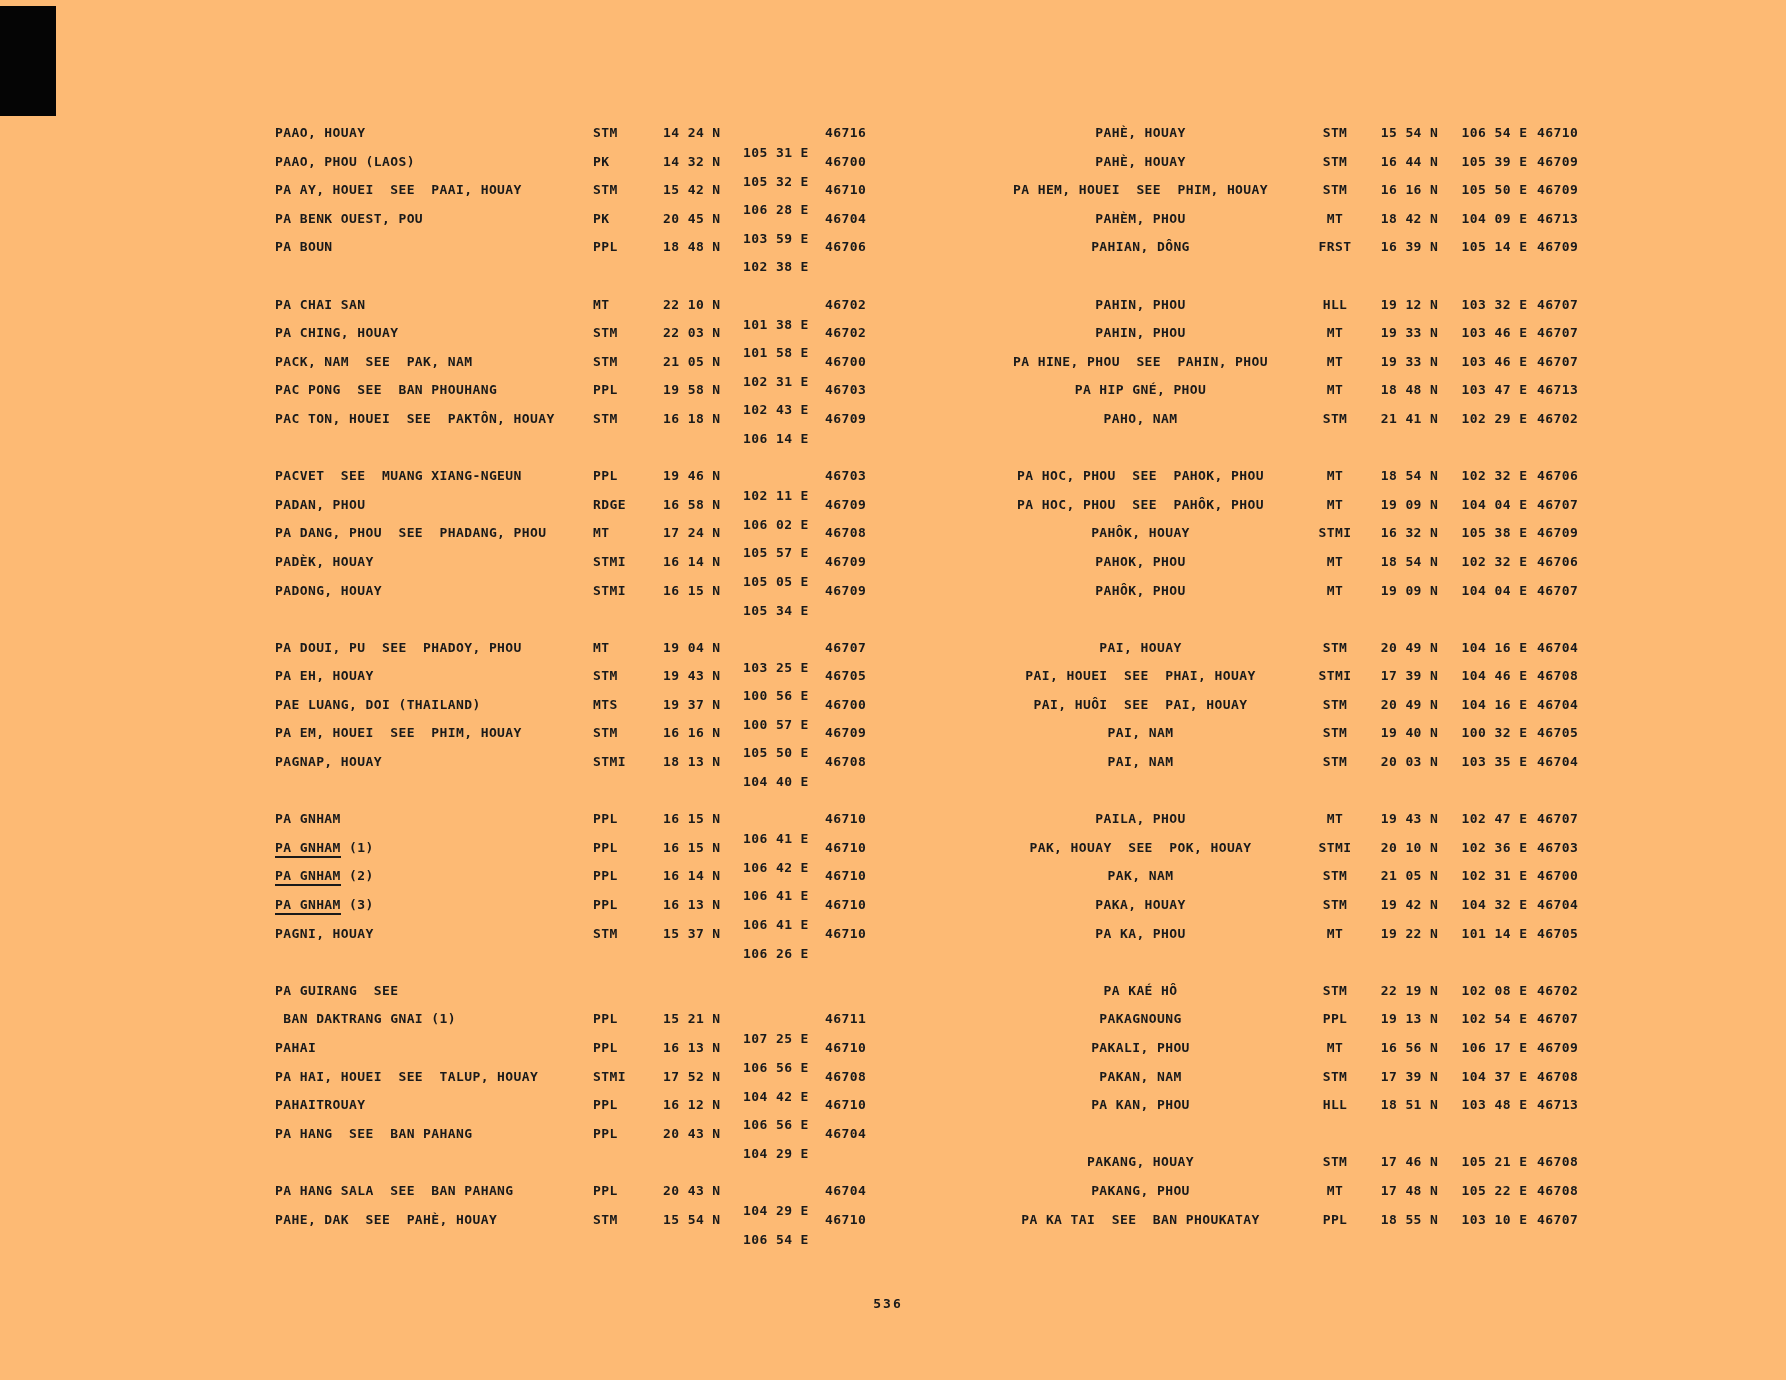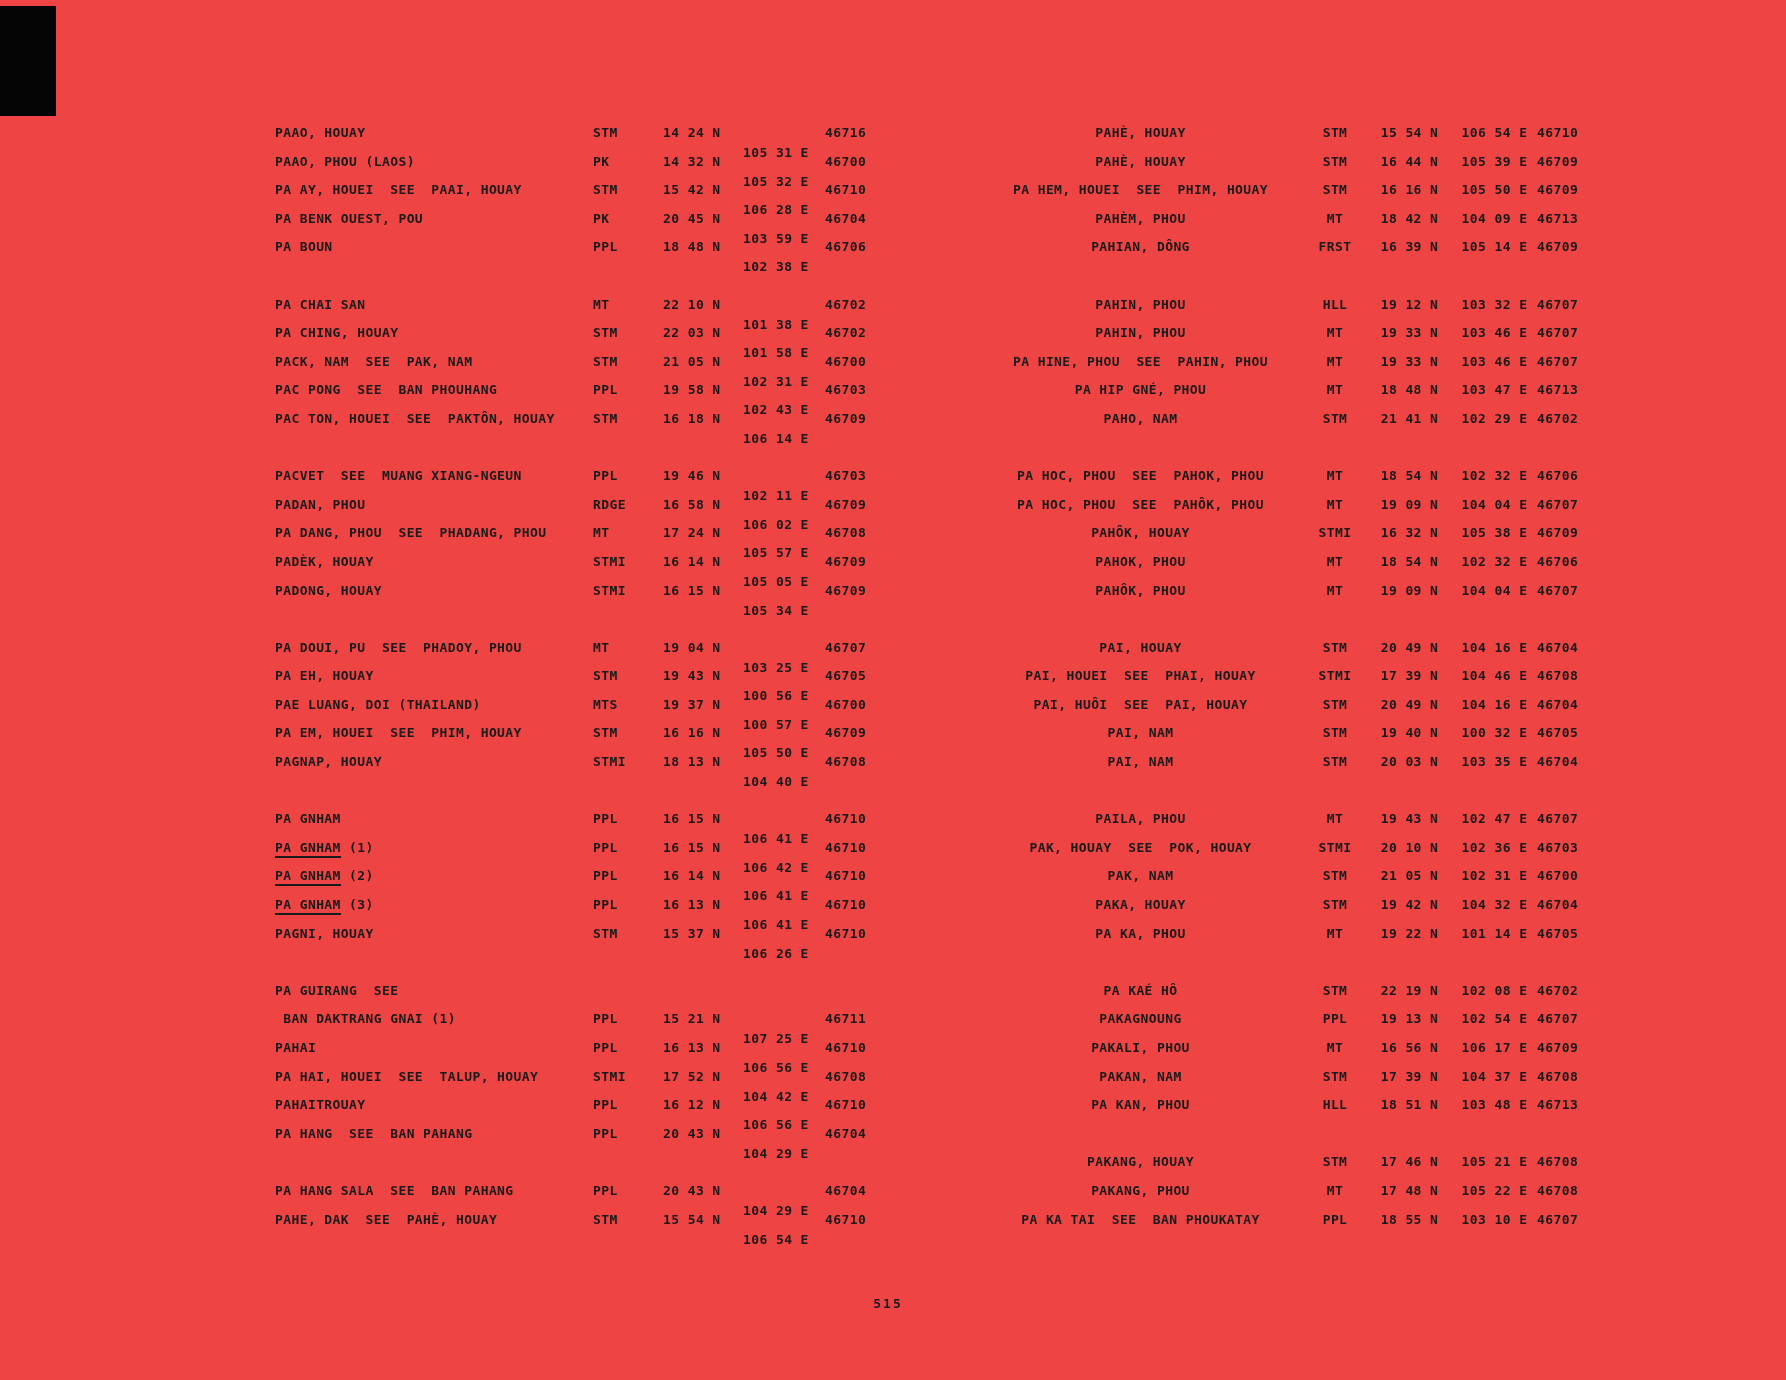--- a/index.html
+++ b/index.html
@@ -2,21 +2,21 @@
 <html><head>
 <meta charset="utf-8">
 <style>
   html,body{margin:0;padding:0;}
   body{
     width:1786px;height:1380px;
     background:#fdfdfc;
     font-family:"DejaVu Sans Mono","Liberation Mono",monospace;
     position:relative;
   }
-  .page{position:absolute;inset:0;background:#ef4444;color:#1a1a1a;overflow:hidden;padding-left:20px;}
+  .page{position:absolute;inset:0;background:#fdba74;color:#1a1a1a;overflow:hidden;padding-left:20px;}
   .scan-bar{position:absolute;left:0;top:6px;width:56px;height:110px;background:#050505;}
   .col{
     position:absolute;top:119px;
     font-size:13px;font-weight:bold;letter-spacing:0.4px;
     white-space:pre;color:#1a1a1a;
   }
   .col-left{left:275px;}
   .col-right{left:978px;text-align:center;}
   .group{margin-bottom:28.6px;}
   .row{display:flex;height:28.6px;line-height:28.6px;align-items:center;}
@@ -36,14 +36,14 @@
     text-align:center;font-size:13px;font-weight:bold;letter-spacing:2px;color:#1a1a1a;
   }
 </style>
 </head>
 <body>
 
 <div class="page">
   <div class="scan-bar"></div>
   <div class="col col-left"><div class="group"><div class="row"><span class="c-name">PAAO, HOUAY</span><span class="c-type">STM</span><span class="c-lat">14 24 N</span><span class="c-lon">105 31 E</span><span class="c-code">46716</span></div><div class="row"><span class="c-name">PAAO, PHOU (LAOS)</span><span class="c-type">PK</span><span class="c-lat">14 32 N</span><span class="c-lon">105 32 E</span><span class="c-code">46700</span></div><div class="row"><span class="c-name">PA AY, HOUEI  SEE  PAAI, HOUAY</span><span class="c-type">STM</span><span class="c-lat">15 42 N</span><span class="c-lon">106 28 E</span><span class="c-code">46710</span></div><div class="row"><span class="c-name">PA BENK OUEST, POU</span><span class="c-type">PK</span><span class="c-lat">20 45 N</span><span class="c-lon">103 59 E</span><span class="c-code">46704</span></div><div class="row"><span class="c-name">PA BOUN</span><span class="c-type">PPL</span><span class="c-lat">18 48 N</span><span class="c-lon">102 38 E</span><span class="c-code">46706</span></div></div><div class="group"><div class="row"><span class="c-name">PA CHAI SAN</span><span class="c-type">MT</span><span class="c-lat">22 10 N</span><span class="c-lon">101 38 E</span><span class="c-code">46702</span></div><div class="row"><span class="c-name">PA CHING, HOUAY</span><span class="c-type">STM</span><span class="c-lat">22 03 N</span><span class="c-lon">101 58 E</span><span class="c-code">46702</span></div><div class="row"><span class="c-name">PACK, NAM  SEE  PAK, NAM</span><span class="c-type">STM</span><span class="c-lat">21 05 N</span><span class="c-lon">102 31 E</span><span class="c-code">46700</span></div><div class="row"><span class="c-name">PAC PONG  SEE  BAN PHOUHANG</span><span class="c-type">PPL</span><span class="c-lat">19 58 N</span><span class="c-lon">102 43 E</span><span class="c-code">46703</span></div><div class="row"><span class="c-name">PAC TON, HOUEI  SEE  PAKTÔN, HOUAY</span><span class="c-type">STM</span><span class="c-lat">16 18 N</span><span class="c-lon">106 14 E</span><span class="c-code">46709</span></div></div><div class="group"><div class="row"><span class="c-name">PACVET  SEE  MUANG XIANG-NGEUN</span><span class="c-type">PPL</span><span class="c-lat">19 46 N</span><span class="c-lon">102 11 E</span><span class="c-code">46703</span></div><div class="row"><span class="c-name">PADAN, PHOU</span><span class="c-type">RDGE</span><span class="c-lat">16 58 N</span><span class="c-lon">106 02 E</span><span class="c-code">46709</span></div><div class="row"><span class="c-name">PA DANG, PHOU  SEE  PHADANG, PHOU</span><span class="c-type">MT</span><span class="c-lat">17 24 N</span><span class="c-lon">105 57 E</span><span class="c-code">46708</span></div><div class="row"><span class="c-name">PADÈK, HOUAY</span><span class="c-type">STMI</span><span class="c-lat">16 14 N</span><span class="c-lon">105 05 E</span><span class="c-code">46709</span></div><div class="row"><span class="c-name">PADONG, HOUAY</span><span class="c-type">STMI</span><span class="c-lat">16 15 N</span><span class="c-lon">105 34 E</span><span class="c-code">46709</span></div></div><div class="group"><div class="row"><span class="c-name">PA DOUI, PU  SEE  PHADOY, PHOU</span><span class="c-type">MT</span><span class="c-lat">19 04 N</span><span class="c-lon">103 25 E</span><span class="c-code">46707</span></div><div class="row"><span class="c-name">PA EH, HOUAY</span><span class="c-type">STM</span><span class="c-lat">19 43 N</span><span class="c-lon">100 56 E</span><span class="c-code">46705</span></div><div class="row"><span class="c-name">PAE LUANG, DOI (THAILAND)</span><span class="c-type">MTS</span><span class="c-lat">19 37 N</span><span class="c-lon">100 57 E</span><span class="c-code">46700</span></div><div class="row"><span class="c-name">PA EM, HOUEI  SEE  PHIM, HOUAY</span><span class="c-type">STM</span><span class="c-lat">16 16 N</span><span class="c-lon">105 50 E</span><span class="c-code">46709</span></div><div class="row"><span class="c-name">PAGNAP, HOUAY</span><span class="c-type">STMI</span><span class="c-lat">18 13 N</span><span class="c-lon">104 40 E</span><span class="c-code">46708</span></div></div><div class="group"><div class="row"><span class="c-name">PA GNHAM</span><span class="c-type">PPL</span><span class="c-lat">16 15 N</span><span class="c-lon">106 41 E</span><span class="c-code">46710</span></div><div class="row"><span class="c-name"><span class="u">PA GNHAM</span> (1)</span><span class="c-type">PPL</span><span class="c-lat">16 15 N</span><span class="c-lon">106 42 E</span><span class="c-code">46710</span></div><div class="row"><span class="c-name"><span class="u">PA GNHAM</span> (2)</span><span class="c-type">PPL</span><span class="c-lat">16 14 N</span><span class="c-lon">106 41 E</span><span class="c-code">46710</span></div><div class="row"><span class="c-name"><span class="u">PA GNHAM</span> (3)</span><span class="c-type">PPL</span><span class="c-lat">16 13 N</span><span class="c-lon">106 41 E</span><span class="c-code">46710</span></div><div class="row"><span class="c-name">PAGNI, HOUAY</span><span class="c-type">STM</span><span class="c-lat">15 37 N</span><span class="c-lon">106 26 E</span><span class="c-code">46710</span></div></div><div class="group"><div class="row"><span class="c-name">PA GUIRANG  SEE</span><span class="c-type"></span><span class="c-lat"></span><span class="c-lon"></span><span class="c-code"></span></div><div class="row"><span class="c-name"> BAN DAKTRANG GNAI (1)</span><span class="c-type">PPL</span><span class="c-lat">15 21 N</span><span class="c-lon">107 25 E</span><span class="c-code">46711</span></div><div class="row"><span class="c-name">PAHAI</span><span class="c-type">PPL</span><span class="c-lat">16 13 N</span><span class="c-lon">106 56 E</span><span class="c-code">46710</span></div><div class="row"><span class="c-name">PA HAI, HOUEI  SEE  TALUP, HOUAY</span><span class="c-type">STMI</span><span class="c-lat">17 52 N</span><span class="c-lon">104 42 E</span><span class="c-code">46708</span></div><div class="row"><span class="c-name">PAHAITROUAY</span><span class="c-type">PPL</span><span class="c-lat">16 12 N</span><span class="c-lon">106 56 E</span><span class="c-code">46710</span></div><div class="row"><span class="c-name">PA HANG  SEE  BAN PAHANG</span><span class="c-type">PPL</span><span class="c-lat">20 43 N</span><span class="c-lon">104 29 E</span><span class="c-code">46704</span></div></div><div class="group"><div class="row"><span class="c-name">PA HANG SALA  SEE  BAN PAHANG</span><span class="c-type">PPL</span><span class="c-lat">20 43 N</span><span class="c-lon">104 29 E</span><span class="c-code">46704</span></div><div class="row"><span class="c-name">PAHE, DAK  SEE  PAHÈ, HOUAY</span><span class="c-type">STM</span><span class="c-lat">15 54 N</span><span class="c-lon">106 54 E</span><span class="c-code">46710</span></div></div></div>
   <div class="col col-right"><div class="group"><div class="row"><span class="c-name">PAHÈ, HOUAY</span><span class="c-type">STM</span><span class="c-lat">15 54 N</span><span class="c-lon">106 54 E</span><span class="c-code">46710</span></div><div class="row"><span class="c-name">PAHÈ, HOUAY</span><span class="c-type">STM</span><span class="c-lat">16 44 N</span><span class="c-lon">105 39 E</span><span class="c-code">46709</span></div><div class="row"><span class="c-name">PA HEM, HOUEI  SEE  PHIM, HOUAY</span><span class="c-type">STM</span><span class="c-lat">16 16 N</span><span class="c-lon">105 50 E</span><span class="c-code">46709</span></div><div class="row"><span class="c-name">PAHÈM, PHOU</span><span class="c-type">MT</span><span class="c-lat">18 42 N</span><span class="c-lon">104 09 E</span><span class="c-code">46713</span></div><div class="row"><span class="c-name">PAHIAN, DÔNG</span><span class="c-type">FRST</span><span class="c-lat">16 39 N</span><span class="c-lon">105 14 E</span><span class="c-code">46709</span></div></div><div class="group"><div class="row"><span class="c-name">PAHIN, PHOU</span><span class="c-type">HLL</span><span class="c-lat">19 12 N</span><span class="c-lon">103 32 E</span><span class="c-code">46707</span></div><div class="row"><span class="c-name">PAHIN, PHOU</span><span class="c-type">MT</span><span class="c-lat">19 33 N</span><span class="c-lon">103 46 E</span><span class="c-code">46707</span></div><div class="row"><span class="c-name">PA HINE, PHOU  SEE  PAHIN, PHOU</span><span class="c-type">MT</span><span class="c-lat">19 33 N</span><span class="c-lon">103 46 E</span><span class="c-code">46707</span></div><div class="row"><span class="c-name">PA HIP GNÉ, PHOU</span><span class="c-type">MT</span><span class="c-lat">18 48 N</span><span class="c-lon">103 47 E</span><span class="c-code">46713</span></div><div class="row"><span class="c-name">PAHO, NAM</span><span class="c-type">STM</span><span class="c-lat">21 41 N</span><span class="c-lon">102 29 E</span><span class="c-code">46702</span></div></div><div class="group"><div class="row"><span class="c-name">PA HOC, PHOU  SEE  PAHOK, PHOU</span><span class="c-type">MT</span><span class="c-lat">18 54 N</span><span class="c-lon">102 32 E</span><span class="c-code">46706</span></div><div class="row"><span class="c-name">PA HOC, PHOU  SEE  PAHÔK, PHOU</span><span class="c-type">MT</span><span class="c-lat">19 09 N</span><span class="c-lon">104 04 E</span><span class="c-code">46707</span></div><div class="row"><span class="c-name">PAHÔK, HOUAY</span><span class="c-type">STMI</span><span class="c-lat">16 32 N</span><span class="c-lon">105 38 E</span><span class="c-code">46709</span></div><div class="row"><span class="c-name">PAHOK, PHOU</span><span class="c-type">MT</span><span class="c-lat">18 54 N</span><span class="c-lon">102 32 E</span><span class="c-code">46706</span></div><div class="row"><span class="c-name">PAHÔK, PHOU</span><span class="c-type">MT</span><span class="c-lat">19 09 N</span><span class="c-lon">104 04 E</span><span class="c-code">46707</span></div></div><div class="group"><div class="row"><span class="c-name">PAI, HOUAY</span><span class="c-type">STM</span><span class="c-lat">20 49 N</span><span class="c-lon">104 16 E</span><span class="c-code">46704</span></div><div class="row"><span class="c-name">PAI, HOUEI  SEE  PHAI, HOUAY</span><span class="c-type">STMI</span><span class="c-lat">17 39 N</span><span class="c-lon">104 46 E</span><span class="c-code">46708</span></div><div class="row"><span class="c-name">PAI, HUÔI  SEE  PAI, HOUAY</span><span class="c-type">STM</span><span class="c-lat">20 49 N</span><span class="c-lon">104 16 E</span><span class="c-code">46704</span></div><div class="row"><span class="c-name">PAI, NAM</span><span class="c-type">STM</span><span class="c-lat">19 40 N</span><span class="c-lon">100 32 E</span><span class="c-code">46705</span></div><div class="row"><span class="c-name">PAI, NAM</span><span class="c-type">STM</span><span class="c-lat">20 03 N</span><span class="c-lon">103 35 E</span><span class="c-code">46704</span></div></div><div class="group"><div class="row"><span class="c-name">PAILA, PHOU</span><span class="c-type">MT</span><span class="c-lat">19 43 N</span><span class="c-lon">102 47 E</span><span class="c-code">46707</span></div><div class="row"><span class="c-name">PAK, HOUAY  SEE  POK, HOUAY</span><span class="c-type">STMI</span><span class="c-lat">20 10 N</span><span class="c-lon">102 36 E</span><span class="c-code">46703</span></div><div class="row"><span class="c-name">PAK, NAM</span><span class="c-type">STM</span><span class="c-lat">21 05 N</span><span class="c-lon">102 31 E</span><span class="c-code">46700</span></div><div class="row"><span class="c-name">PAKA, HOUAY</span><span class="c-type">STM</span><span class="c-lat">19 42 N</span><span class="c-lon">104 32 E</span><span class="c-code">46704</span></div><div class="row"><span class="c-name">PA KA, PHOU</span><span class="c-type">MT</span><span class="c-lat">19 22 N</span><span class="c-lon">101 14 E</span><span class="c-code">46705</span></div></div><div class="group"><div class="row"><span class="c-name">PA KAÉ HÔ</span><span class="c-type">STM</span><span class="c-lat">22 19 N</span><span class="c-lon">102 08 E</span><span class="c-code">46702</span></div><div class="row"><span class="c-name">PAKAGNOUNG</span><span class="c-type">PPL</span><span class="c-lat">19 13 N</span><span class="c-lon">102 54 E</span><span class="c-code">46707</span></div><div class="row"><span class="c-name">PAKALI, PHOU</span><span class="c-type">MT</span><span class="c-lat">16 56 N</span><span class="c-lon">106 17 E</span><span class="c-code">46709</span></div><div class="row"><span class="c-name">PAKAN, NAM</span><span class="c-type">STM</span><span class="c-lat">17 39 N</span><span class="c-lon">104 37 E</span><span class="c-code">46708</span></div><div class="row"><span class="c-name">PA KAN, PHOU</span><span class="c-type">HLL</span><span class="c-lat">18 51 N</span><span class="c-lon">103 48 E</span><span class="c-code">46713</span></div></div><div class="group"><div class="row"><span class="c-name">PAKANG, HOUAY</span><span class="c-type">STM</span><span class="c-lat">17 46 N</span><span class="c-lon">105 21 E</span><span class="c-code">46708</span></div><div class="row"><span class="c-name">PAKANG, PHOU</span><span class="c-type">MT</span><span class="c-lat">17 48 N</span><span class="c-lon">105 22 E</span><span class="c-code">46708</span></div><div class="row"><span class="c-name">PA KA TAI  SEE  BAN PHOUKATAY</span><span class="c-type">PPL</span><span class="c-lat">18 55 N</span><span class="c-lon">103 10 E</span><span class="c-code">46707</span></div></div></div>
-  <div class="page-number">515</div>
+  <div class="page-number">536</div>
 </div>
 
 </body></html>

